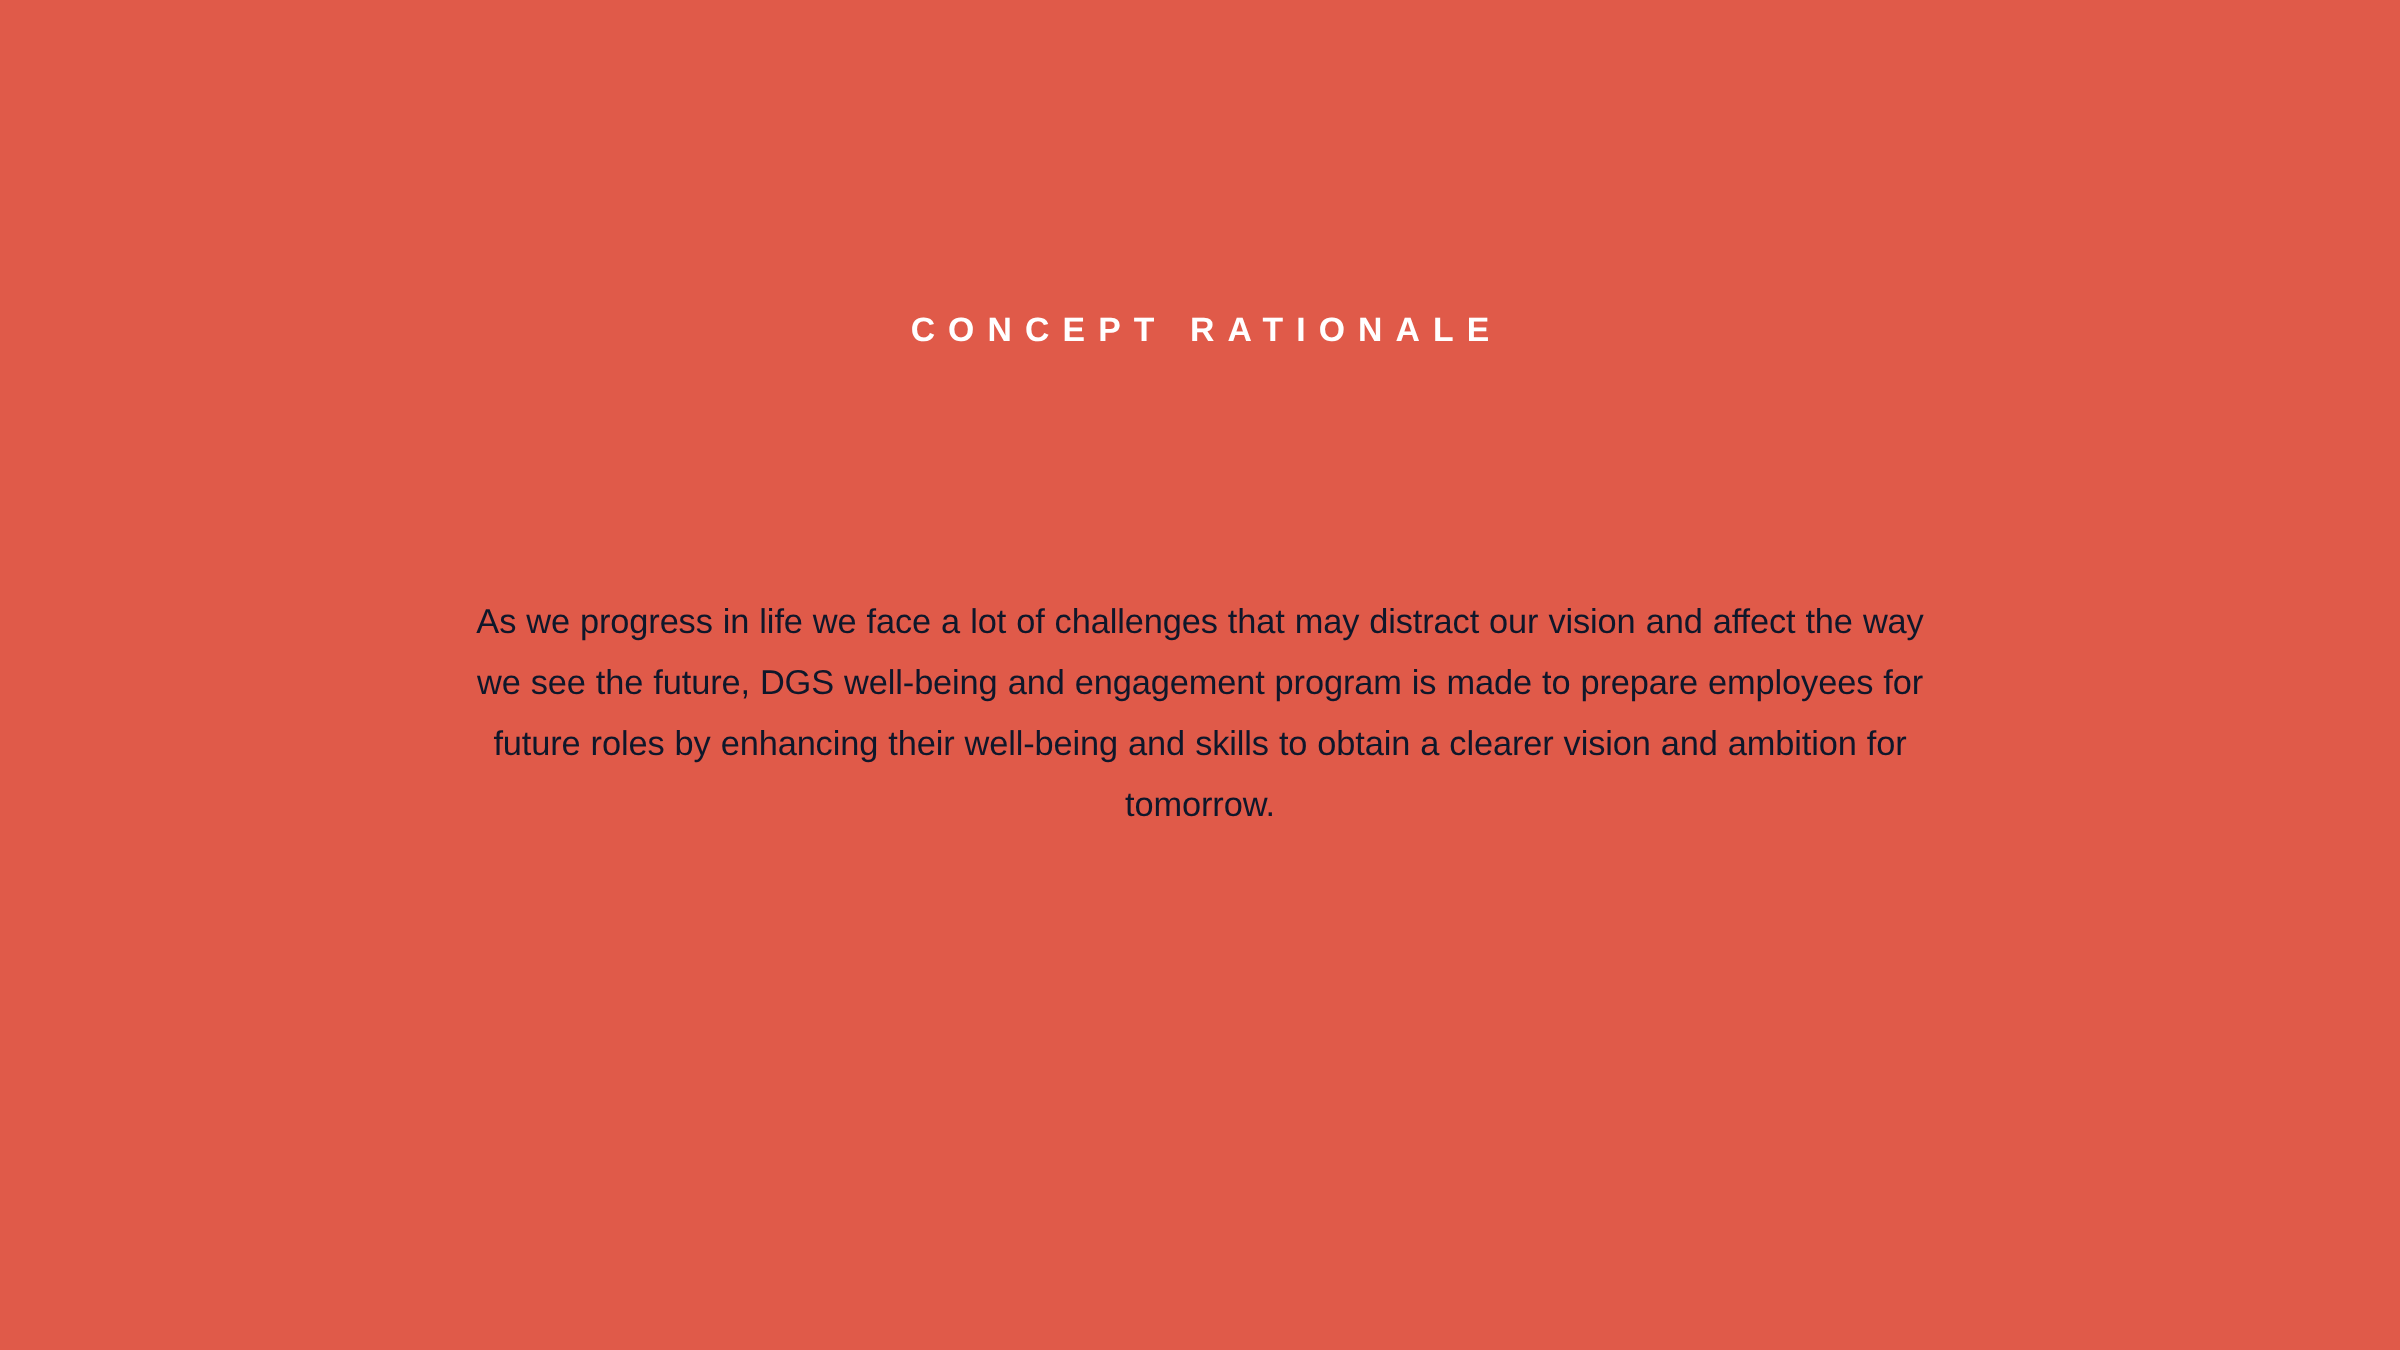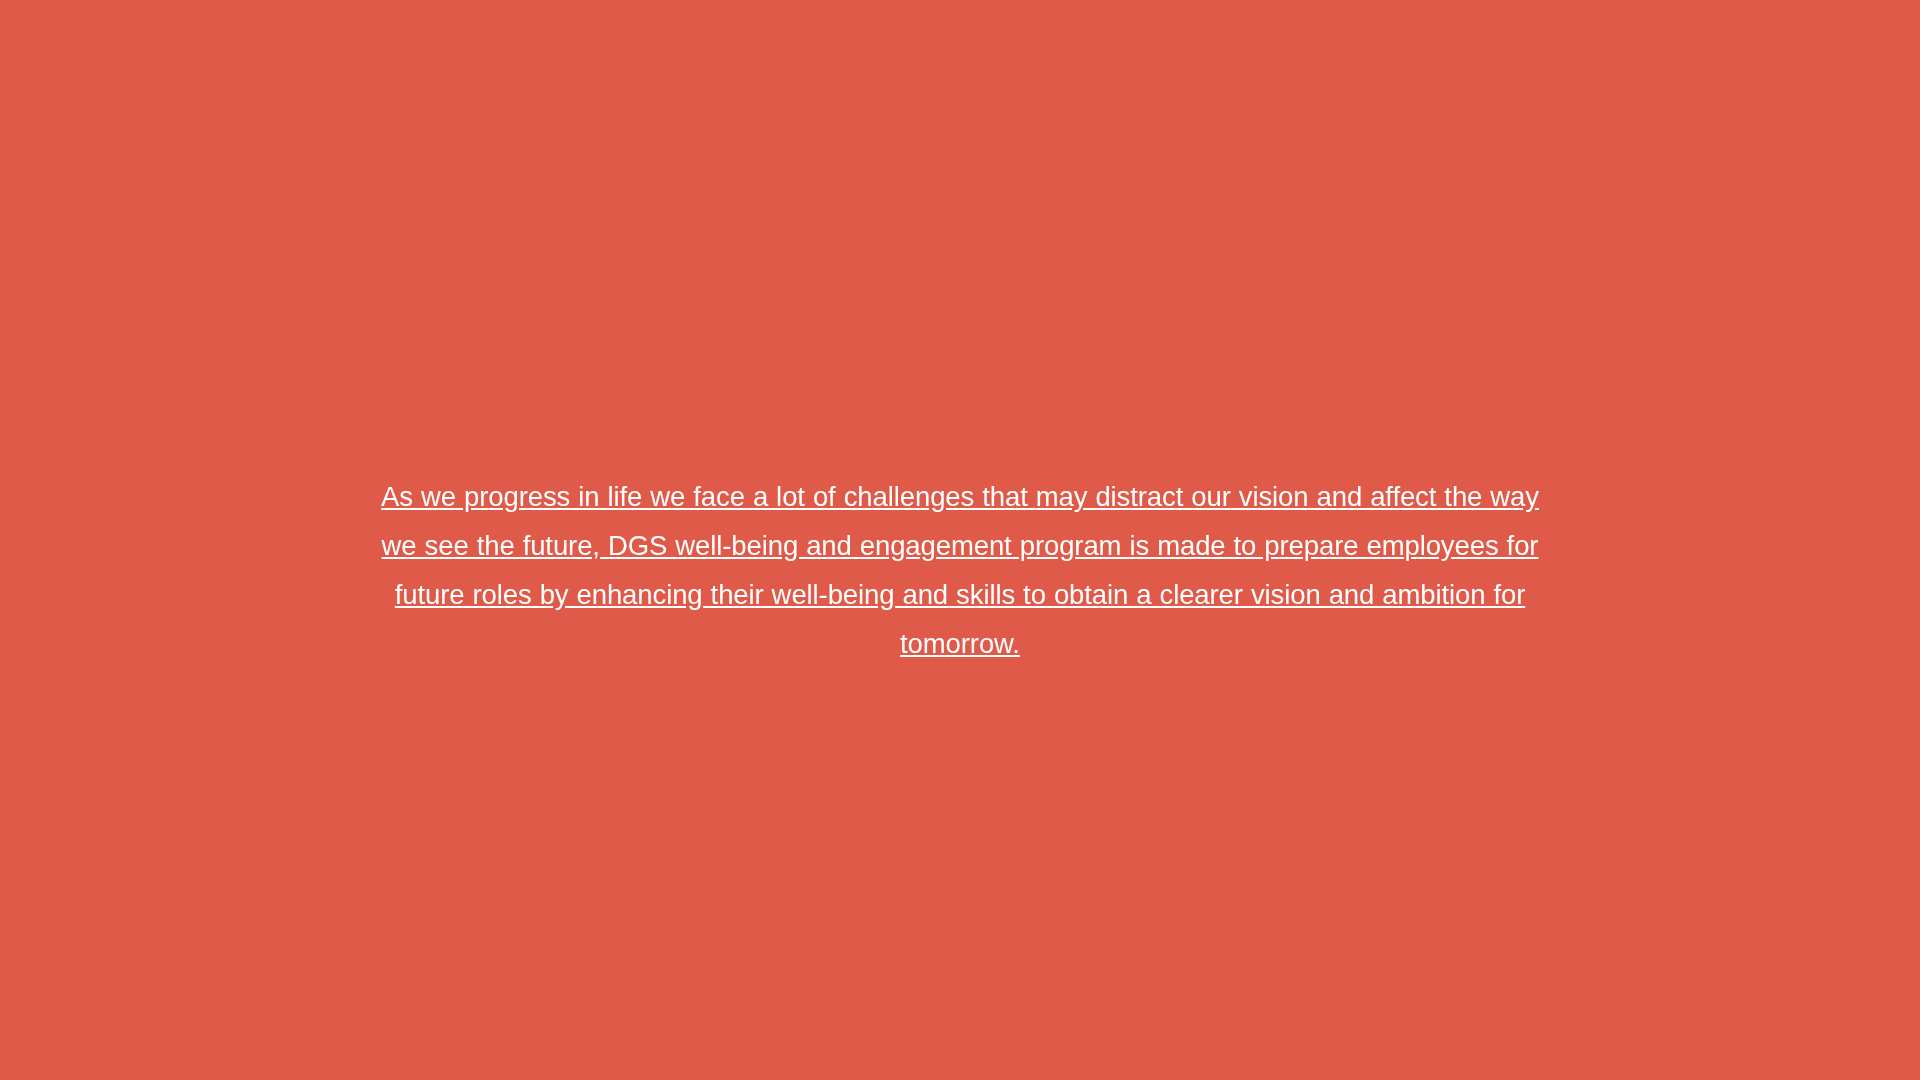--- a/index.html
+++ b/index.html
@@ -69,18 +69,21 @@
     letter-spacing: -0.1px;
     word-spacing: 0.5px;
     -webkit-font-smoothing: antialiased;
   }
 </style>
 </head>
 <body style="background: rgb(224, 90, 73);">
 
 <div id="slide" style="background: rgb(224, 90, 73);">
 
+  <div class="heading-block">
+    <h1 class="section-heading" style="color: rgb(255, 255, 255);">CONCEPT RATIONALE</h1>
+  </div>
 
   <div class="body-block">
-    <p class="body-text" style="color: #ffffff; text-decoration: underline;">As we progress in life we face a lot of challenges that may distract our vision and affect the way we see the future, DGS well-being and engagement program is made to prepare employees for future roles by enhancing their well-being and skills to obtain a clearer vision and ambition for tomorrow.</p>
+    <p class="body-text" style="color: #0f172a;">As we progress in life we face a lot of challenges that may distract our vision and affect the way we see the future, DGS well-being and engagement program is made to prepare employees for future roles by enhancing their well-being and skills to obtain a clearer vision and ambition for tomorrow.</p>
   </div>
 
 </div>
 
 </body></html>

